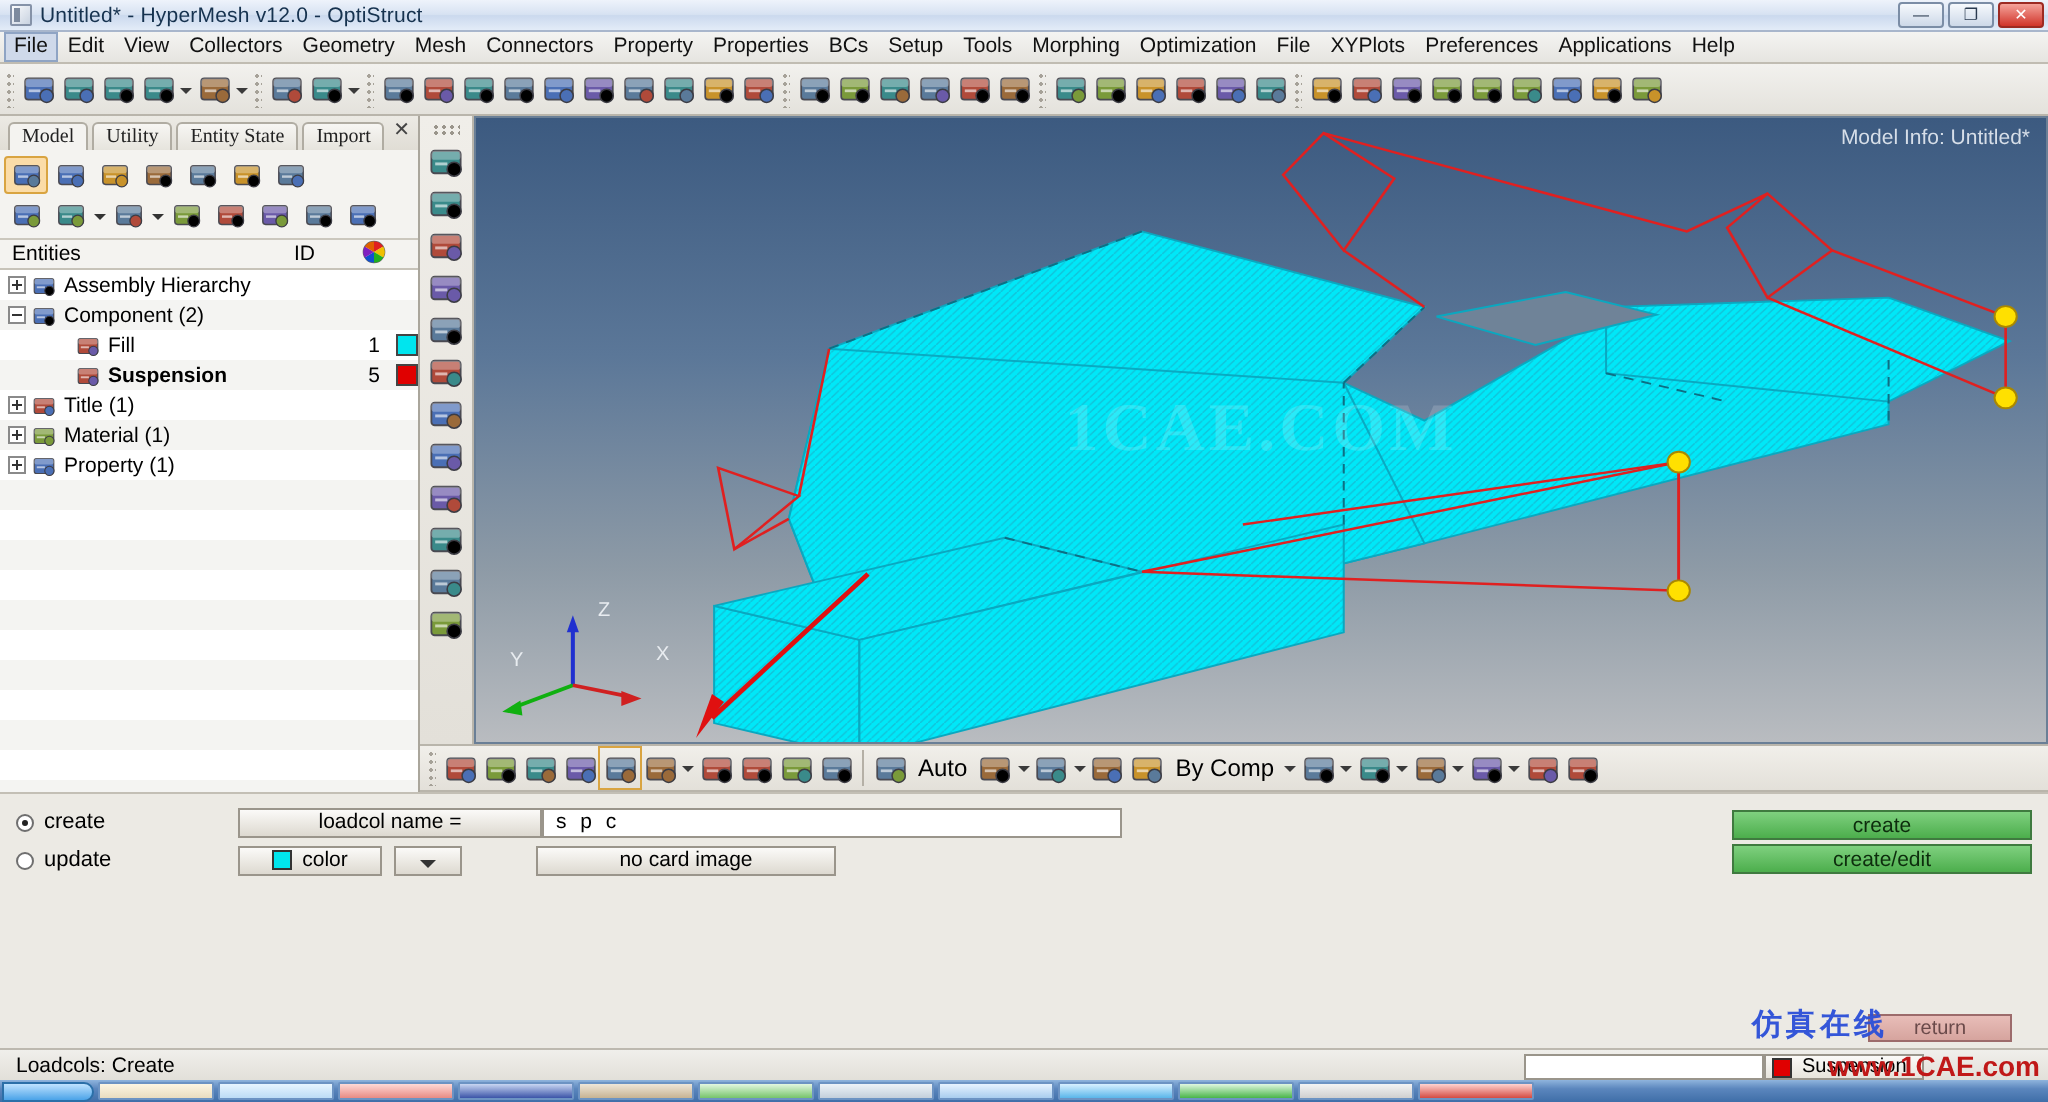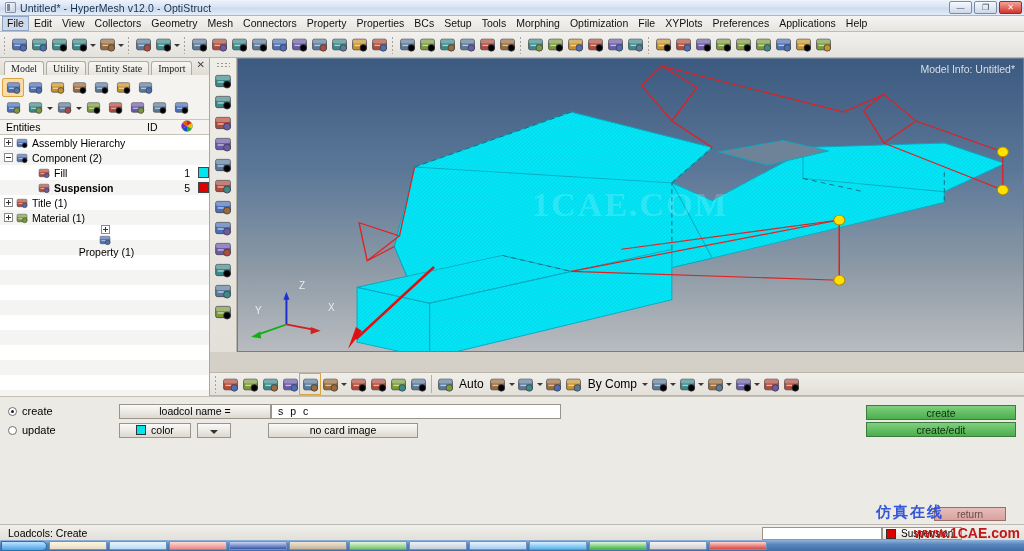--- a/index.html
+++ b/index.html
@@ -89,21 +89,21 @@
   .texp i { position:absolute; left:1px; right:1px; top:3px; height:1px; background:#333; }
   .texp i.v { left:3px; right:3px; top:1px; bottom:1px; height:auto; width:1px; }
   .texp.none { border:none; background:none; }
   .tico { width:13px; height:12px; margin-right:3px; flex:0 0 auto; position:relative; }
   .tlabel { flex:1 1 auto; }
   .tid { width:30px; text-align:right; padding-right:8px; }
   .tsw { width:11px; height:11px; border:1px solid #444; flex:0 0 auto; }
   .bold { font-weight:bold; }
 
   
-  .gfxwrap { flex:1 1 auto; display:flex; flex-direction:column; min-width:0;gap:20px; }
+  .gfxwrap { flex:1 1 auto; display:flex; flex-direction:column; min-width:0; }
   .gfxrow { flex:1 1 auto; display:flex; min-height:0; }
   .vtool { width:27px; flex:0 0 27px; background:linear-gradient(180deg,#f0eee9,#e3e0d9);
     border-right:1px solid #b9b5ab; padding-top:4px; }
   .vgrip { height:6px; background-image:radial-gradient(#9a958b 40%, transparent 41%);
     background-size:4px 3px; margin:0 6px 2px; }
   .vbtn { width:25px; height:21px; margin:0 auto; display:flex; align-items:center; justify-content:center; }
   .viewport { flex:1 1 auto; position:relative; overflow:hidden;
     background:linear-gradient(180deg,#3c5a80 0%,#5b7798 38%,#8d9aa6 72%,#b9bcc0 100%);
     border:1px solid #6a7f96; }
   .modelinfo { position:absolute; right:8px; top:4px; color:#d6dee8; font-size:10.5px; }
@@ -768,21 +768,21 @@
             <div class="tico"><svg width="12" height="12" viewBox="0 0 16 16">
                 <rect x="1.5" y="3" width="13" height="10" rx="1.5" fill="#7a9a3a" stroke="#4a4a52" stroke-width=".8"></rect>
                 <rect x="1.5" y="3" width="13" height="4" rx="1.5" fill="#ffffff" opacity=".30"></rect>
                 <circle cx="11.6" cy="11.2" r="3.1" fill="#7a9a3a" stroke="#3c3c44" stroke-width=".7"></circle>
                 <rect x="3.2" y="8.2" width="5.4" height="1.3" fill="#ffffff" opacity=".6"></rect>
               </svg></div>
             <div class="tlabel">Material (1)</div>
             <div class="tid"></div>
             <div style="width: 11px;"></div>
           </div>
-          <div class="trow" style="padding-left: 4px; flex-direction: column;">
+          <div class="trow" style="padding-left: 4px;">
             <div class="texp">
               <i></i>
               <i class="v"></i>
             </div>
             <div class="tico"><svg width="12" height="12" viewBox="0 0 16 16">
                 <rect x="1.5" y="3" width="13" height="10" rx="1.5" fill="#4a6fb5" stroke="#4a4a52" stroke-width=".8"></rect>
                 <rect x="1.5" y="3" width="13" height="4" rx="1.5" fill="#ffffff" opacity=".30"></rect>
                 <circle cx="11.6" cy="11.2" r="3.1" fill="#4a6fb5" stroke="#3c3c44" stroke-width=".7"></circle>
                 <rect x="3.2" y="8.2" width="5.4" height="1.3" fill="#ffffff" opacity=".6"></rect>
               </svg></div>

